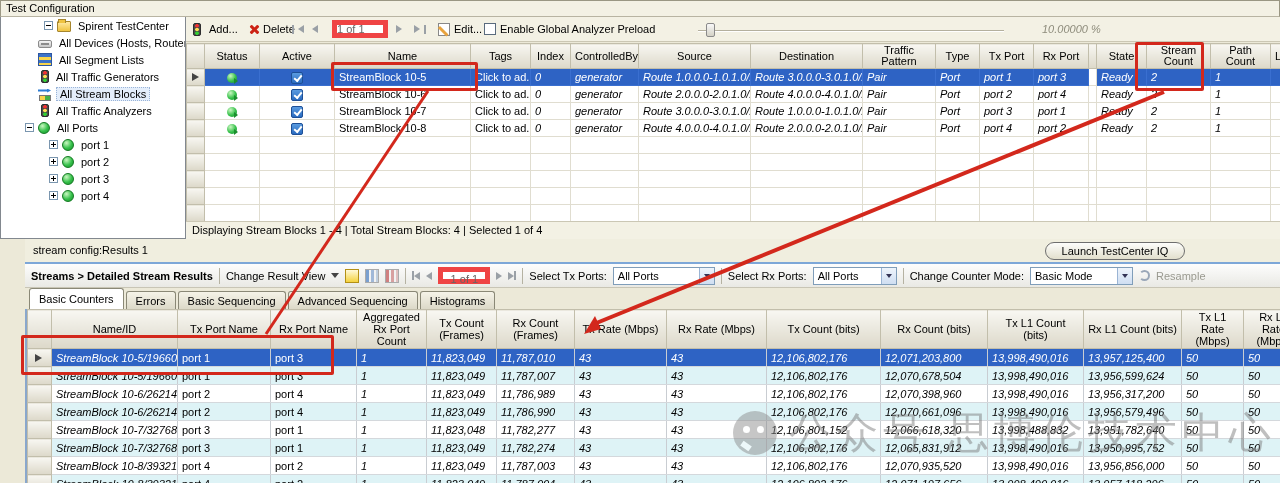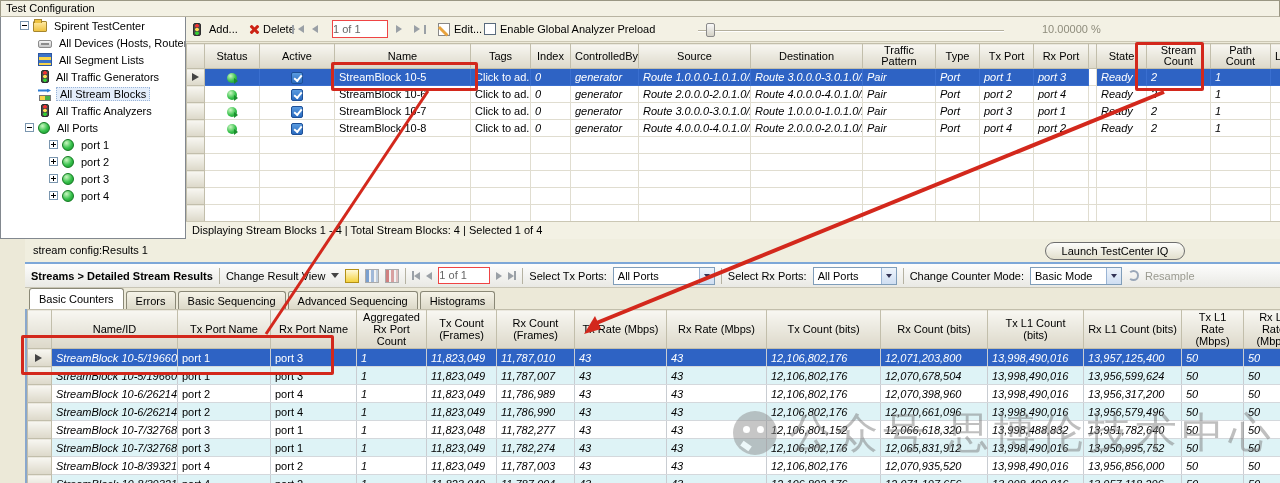--- a/index.html
+++ b/index.html
@@ -12,21 +12,21 @@
   .abs { position:absolute; }
 
   
   #title-bar { left:0; top:0; width:1280px; height:17px; background:#f3f1e4;
     border:1px solid #9a9783; border-bottom:1px solid #b8b4a2; line-height:15px; padding-left:5px; }
 
   
   #tree-panel { left:0; top:17px; width:186px; height:222px; background:#fff;
     border:1px solid #82888f; border-top:none; overflow:hidden; }
   .tree-row { display:flex; align-items:center; height:17px; white-space:nowrap; cursor:default; }
-  .d0 { padding-left:19px; } .d1 { padding-left:24px; } .d2 { padding-left:48px; }
+  .d0 { padding-left:19px;margin-left:24px; } .d1 { padding-left:24px; } .d2 { padding-left:48px; }
   .expander { width:9px; height:9px; border:1px solid #7a96af; background:#fff; margin-right:4px; position:relative; flex:none; }
   .expander::before { content:""; position:absolute; left:1px; right:1px; top:3px; height:1px; background:#000; }
   .expander.plus::after { content:""; position:absolute; top:1px; bottom:1px; left:3px; width:1px; background:#000; }
   .expander.none { visibility:hidden; }
   .ticon { width:14px; height:13px; margin-right:4px; flex:none; position:relative; display:inline-block; }
   .ic-folder { height:11px; background:linear-gradient(#ffe9a2,#efc341); border:1px solid #a6862e; border-radius:1px; margin-top:2px; }
   .ic-folder::before { content:""; position:absolute; top:-3px; left:0; width:6px; height:3px; background:#efc341; border:1px solid #a6862e; border-bottom:none; }
   .ic-doc { width:12px; background:linear-gradient(#ffffff,#dfe9f5); border:1px solid #6f87a5; }
   .ic-doc::after { content:""; position:absolute; right:-2px; bottom:-2px; width:6px; height:6px; border-radius:50%; background:#3c72c8; border:1px solid #24508f; }
   .ic-devices { height:8px; margin-top:3px; background:linear-gradient(#f6f6f6,#c4c4c4); border:1px solid #8b8b8b; border-radius:2px; }
@@ -52,27 +52,27 @@
   
   #tb1 { left:186px; top:17px; width:1094px; height:25px; background:#f3f1e4; border-bottom:1px solid #cbc7b4; }
   .tbtn { position:absolute; top:3px; height:18px; display:flex; align-items:center; gap:4px; cursor:default; }
   .icross { width:11px; height:11px; position:relative; }
   .icross::before,.icross::after { content:""; position:absolute; left:5px; top:0; width:3px; height:11px; background:#cc2214; border-radius:1px; }
   .icross::before { transform:rotate(45deg); } .icross::after { transform:rotate(-45deg); }
   .arr { width:0; height:0; border:4px solid transparent; }
   .arr.l { border-right:6px solid #9aa0a6; border-left:none; }
   .arr.r { border-left:6px solid #9aa0a6; border-right:none; }
   .navbar { width:2px; height:9px; background:#9aa0a6; }
-  .pagebox { border:1px solid #ef4444; background:#fff; color:#666; text-align:left; line-height:15px; }
+  .pagebox { border:5px solid #ef4444; background:#fff; color:#666; text-align:center; line-height:15px; }
   .iedit { width:12px; height:13px; background:#fff; border:1px solid #888; position:relative; }
   .iedit::after { content:""; position:absolute; left:1px; top:2px; width:12px; height:3px; background:#e8a33d; transform:rotate(45deg); transform-origin:left top; }
   .icheckbox { width:12px; height:12px; background:#fff; border:1px solid #5a6b7d; }
   #tb1-slider { position:absolute; left:512px; top:13px; width:306px; height:2px; background:#b4b09e; border-bottom:1px solid #fff; }
   #tb1-thumb { position:absolute; left:520px; top:6px; width:9px; height:14px; background:linear-gradient(#f8f8f8,#d4d2c6); border:1px solid #8a8a8a; border-radius:2px; }
-  #tb1-pct { position:absolute; left:856px; top:6px; color:#8e8c7c; }
+  #tb1-pct { position:absolute; left:856px; top:6px; color:#8e8c7c;font-style:italic; }
 
   
   table { border-collapse:collapse; table-layout:fixed; background:#fff; }
   th { font-weight:normal; text-align:center; background:linear-gradient(#f8f7f2,#dcd8c9); border:1px solid #c2beab; padding:1px 4px; line-height:11px; vertical-align:middle; overflow:hidden; white-space:normal; }
   td { padding:0 4px; overflow:hidden; white-space:nowrap; }
   .it { font-style:italic; }
 
   
   #stream-table { position:absolute; left:186px; top:43px; width:1094px; }
   #stream-table thead th { height:24px; }
@@ -521,21 +521,21 @@
     <span class="vsep"></span>
     <span>Select Rx Ports:</span>
     <span class="combo" style="width:84px">
       <span>All Ports</span>
         <span class="dbtn">
           <i></i>
         </span>
     </span>
     <span class="vsep"></span>
     <span>Change Counter Mode:</span>
-    <span class="combo" style="width:92px">
+    <span class="combo" style="width:103px">
       <span>Basic Mode</span>
         <span class="dbtn">
           <i></i>
         </span>
     </span>
     <span class="resample-icon"></span>
     <span class="grayed">Resample</span>
   </div>
 
   <div id="bp-tabs">

